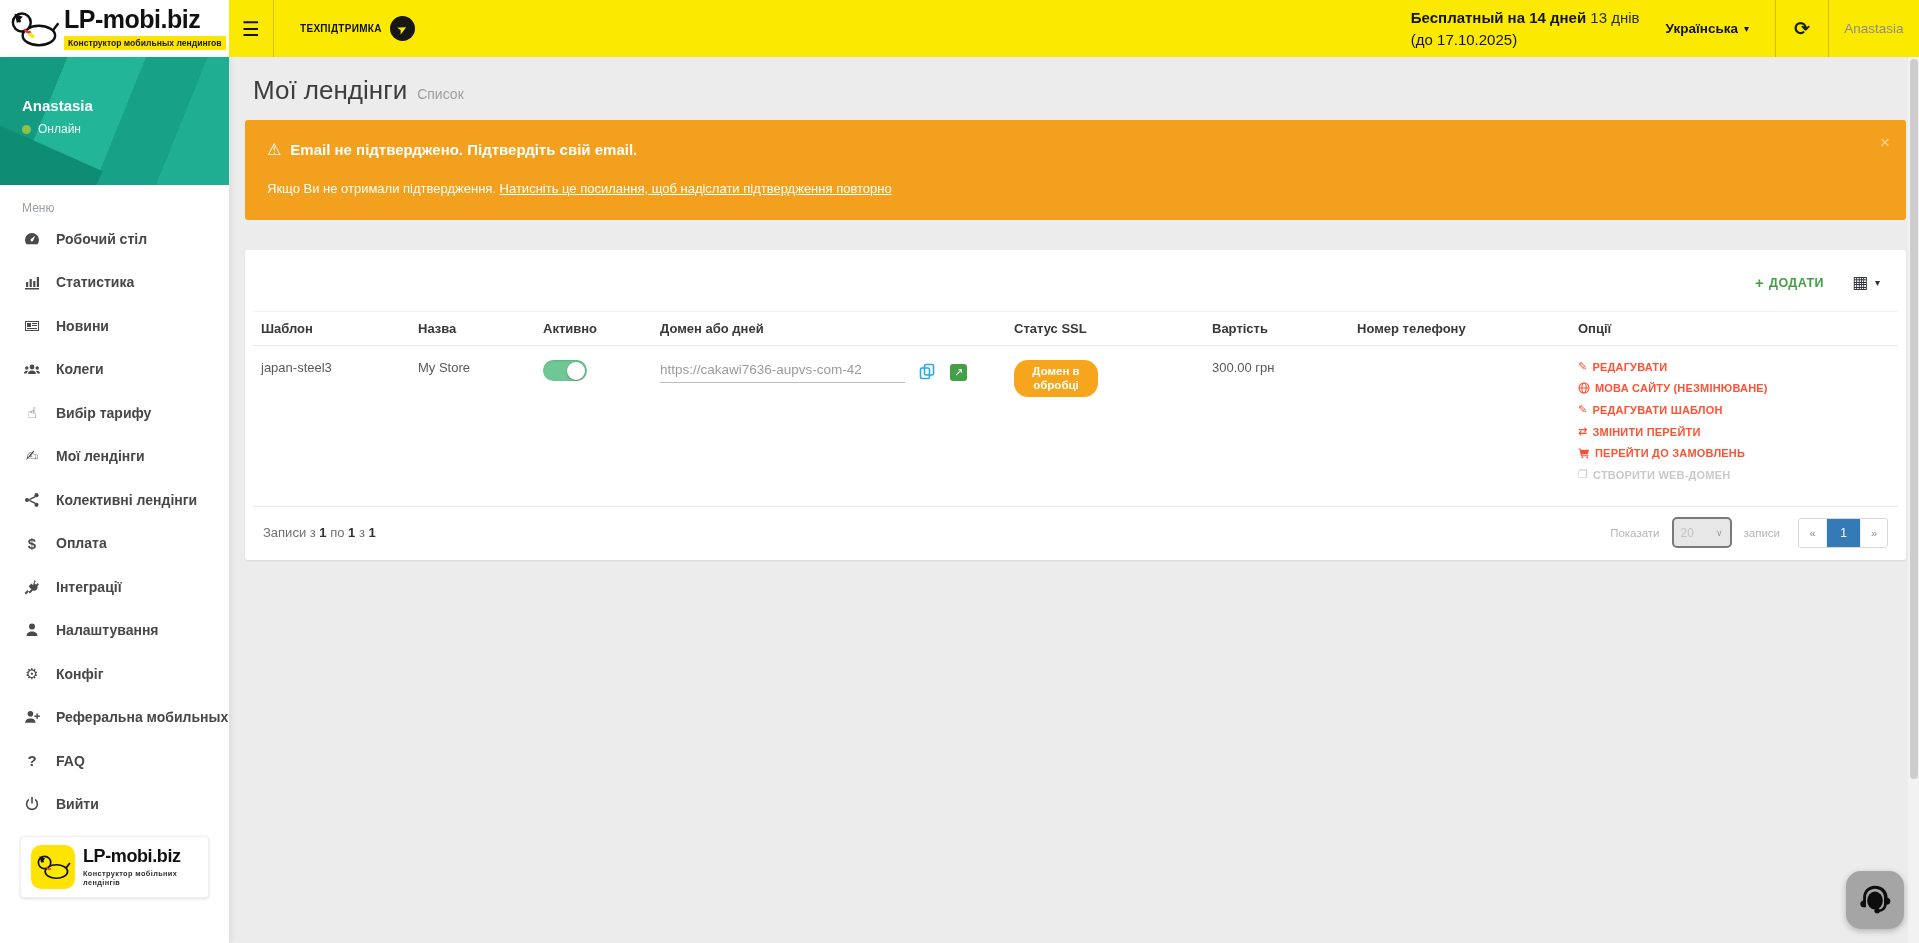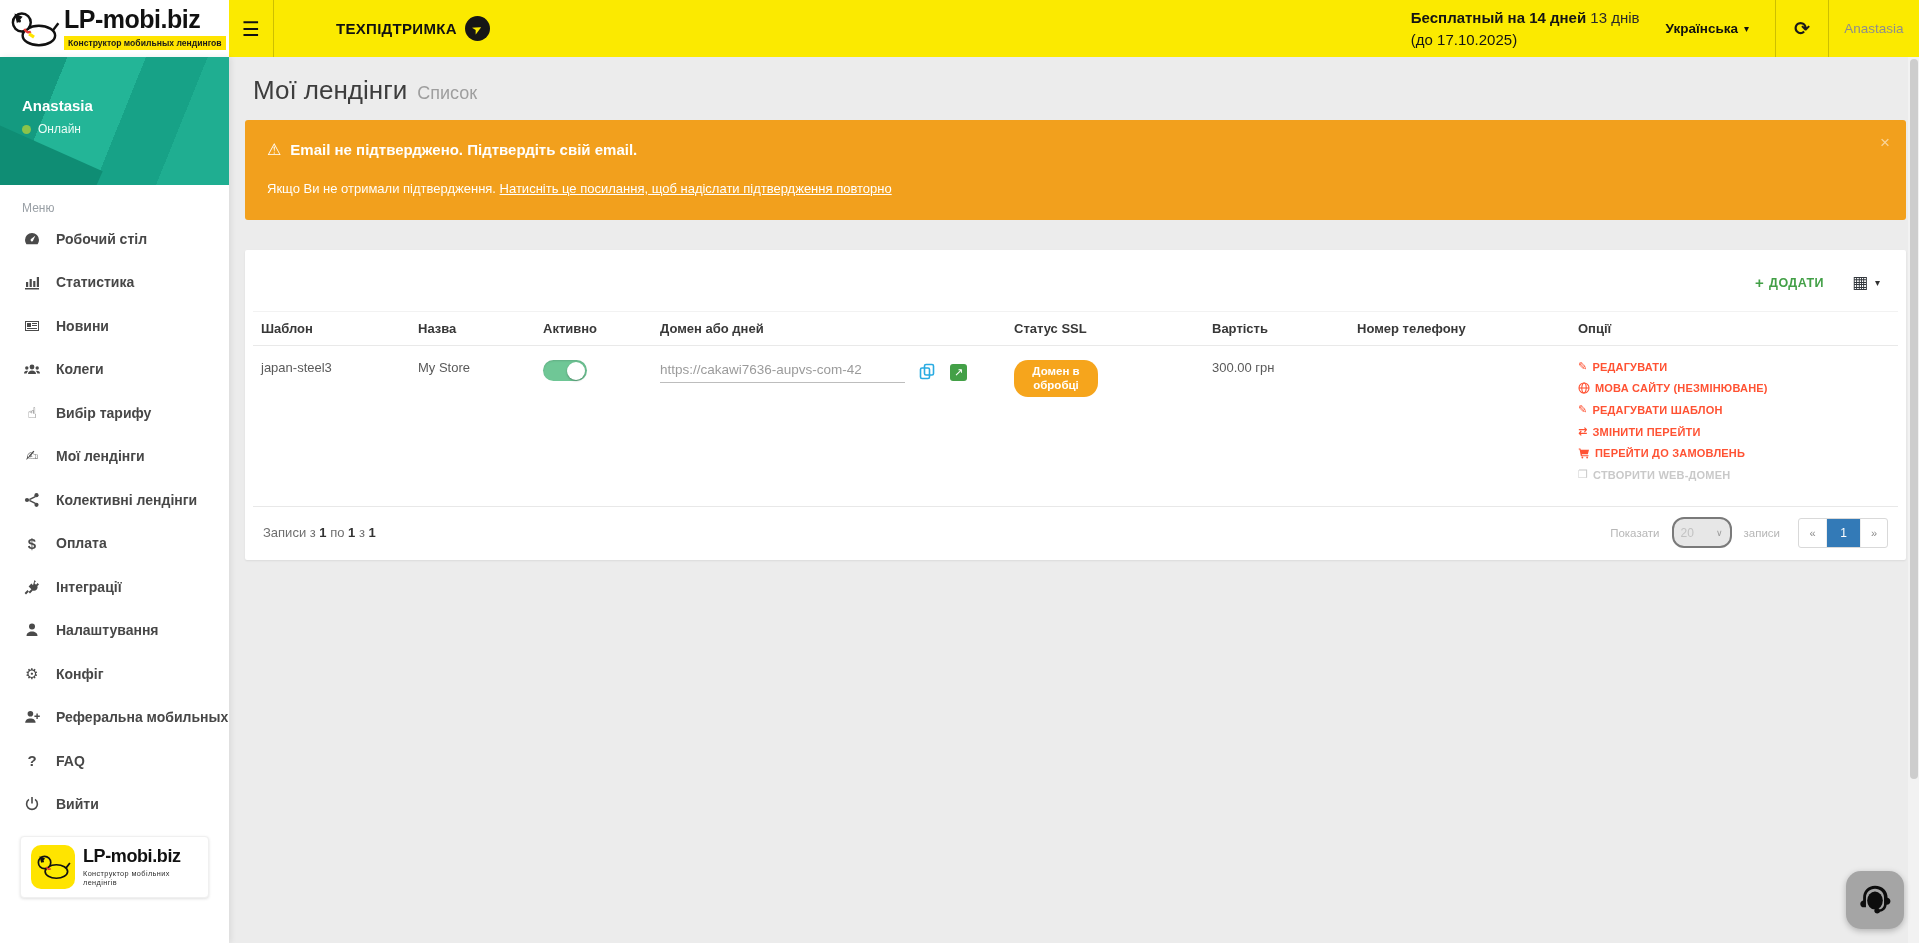--- a/index.html
+++ b/index.html
@@ -12,21 +12,21 @@
   .brand { width:229px; height:57px; background:#fff; display:flex; align-items:center; padding-left:8px; flex:0 0 auto; }
   .brand-dog { width:52px; height:42px; flex:0 0 auto; }
   .brand-txt { margin-left:4px; }
   .brand-title { font-size:25px; font-weight:800; color:#111; letter-spacing:-0.5px; line-height:1; }
   .brand-sub { display:inline-block; background:#ffe400; color:#1a1a1a; font-size:8.6px; font-weight:700; padding:2px 4px; margin-top:2px; }
   .topbar-main { flex:1; background:#fbea00; display:flex; align-items:stretch; }
   .tb-burger { width:44px; display:flex; align-items:center; justify-content:center; cursor:pointer; }
   .burger-glyph { font-size:20px; color:#111; font-weight:700; }
   .tb-sep { width:1px; background:rgba(0,0,0,0.18); }
   .tb-support { display:flex; align-items:center; gap:8px; padding:0 26px; cursor:pointer; }
-  .tb-support-label { font-size:15px; font-weight:700; color:#111; letter-spacing:0.3px;margin-left:36px; }
+  .tb-support-label { font-size:10px; font-weight:700; color:#111; letter-spacing:0.3px; }
   .tg-circle { width:25px; height:25px; background:#161616; border-radius:50%; display:flex; align-items:center; justify-content:center; }
   .tg-circle span { color:#fbea00; font-size:12px; transform:rotate(-28deg); line-height:1; }
   .tb-right { margin-left:auto; display:flex; align-items:stretch; }
   .tb-trial { display:flex; flex-direction:column; justify-content:center; padding-right:22px; font-size:15px; color:#141414; line-height:1.45; }
   .tb-trial .l1 b { font-weight:800; }
   .tb-trial .days { font-weight:400; color:#2a2a2a; }
   .tb-lang { display:flex; align-items:center; gap:6px; padding:0 26px 0 4px; cursor:pointer; }
   .tb-lang-label { font-size:13.5px; font-weight:800; color:#111; }
   .tb-lang .caret { font-size:10px; color:#111; }
   .tb-refresh { width:52px; display:flex; align-items:center; justify-content:center; cursor:pointer; }
@@ -47,27 +47,27 @@
   .menu-label { padding:16px 0 2px 22px; font-size:12px; color:#9aa0a6; }
   .menu { list-style:none; }
   .menu li { display:flex; align-items:center; height:43.5px; padding-left:22px; cursor:pointer; color:#474747; }
   .mi { width:20px; margin-right:14px; display:flex; justify-content:center; align-items:center; color:#4a4a4a; font-size:15px; flex:0 0 auto; }
   .mi svg { width:16px; height:16px; fill:#4a4a4a; }
   .menu .lbl { font-size:14px; font-weight:700; color:#474747; }
   .side-foot { margin:10px 20px 0 20px; background:#fff; border:1px solid #f0f0f0; box-shadow:0 1px 3px rgba(0,0,0,0.12); border-radius:4px; padding:8px 10px; display:flex; align-items:center; gap:8px; }
   .foot-badge { width:44px; height:44px; background:#ffe400; border-radius:10px; display:flex; align-items:center; justify-content:center; flex:0 0 auto; }
   .foot-badge svg { width:36px; height:28px; }
   .foot-title { font-size:18px; font-weight:800; color:#111; letter-spacing:-0.4px; line-height:1.1; }
-  .foot-sub { font-size:7.3px; font-weight:400; color:#2d2d2d; letter-spacing:0.4px; margin-top:2px; }
+  .foot-sub { font-size:7.3px; font-weight:700; color:#2d2d2d; letter-spacing:0.4px; margin-top:2px; }
 
   
   .main { flex:1; padding:14px 13px 0 16px; position:relative; }
   .page-head { display:flex; align-items:baseline; gap:10px; margin:4px 0 14px 8px; }
   .page-title { font-size:26px; font-weight:400; color:#3d3d3d; }
-  .page-sub { font-size:18px; color:#9e9e9e; }
+  .page-sub { font-size:14px; color:#9e9e9e; }
 
   .alert { background:#f2a01d; border-radius:3px; color:#fff; padding:20px 22px 18px 22px; position:relative; height:100px; }
   .alert-line1 { display:flex; align-items:center; gap:9px; font-size:15px; font-weight:700; }
   .alert-line1 .warn { font-size:16px; }
   .alert-line2 { margin-top:22px; font-size:13px; font-weight:400; color:#fffefb; }
   .alert-line2 a { color:#fff; text-decoration:underline; cursor:pointer; }
   .alert-close { position:absolute; right:16px; top:14px; font-size:17px; color:rgba(255,255,255,0.55); cursor:pointer; line-height:1; }
 
   .card { background:#fff; border-radius:2px; margin-top:30px; box-shadow:0 1px 2px rgba(0,0,0,0.08); padding:0 8px; }
   .card-toolbar { display:flex; justify-content:flex-end; align-items:center; gap:28px; padding:22px 18px 18px 0; }
@@ -92,21 +92,21 @@
   .opts li { display:flex; align-items:center; gap:5px; font-size:11px; font-weight:700; color:#ff5233; letter-spacing:0.2px; margin-bottom:9px; cursor:pointer; }
   .opts li .oi { font-size:11px; display:flex; align-items:center; }
   .opts li .oi svg { width:12px; height:12px; fill:#ff5233; }
   .opts li.disabled { color:#c9c9c9; cursor:default; }
 
   .card-foot { display:flex; align-items:center; justify-content:space-between; border-top:1px solid #e8e8e8; padding:10px 10px 12px 10px; margin-top:4px; }
   .rec-summary { font-size:13px; color:#6f6f6f; }
   .rec-summary b { color:#333; }
   .foot-right { display:flex; align-items:center; gap:12px; }
   .show-label, .records-label { font-size:11.5px; color:#b7b7b7; }
-  .per-select { width:60px; height:31px; background:#e7e7e7; border:2px solid #7a7a7a; border-radius:12px; display:flex; align-items:center; justify-content:space-between; padding:0 7px; cursor:pointer; }
+  .per-select { width:60px; height:31px; background:#e7e7e7; border:2px solid #7a7a7a; border-radius:5px; display:flex; align-items:center; justify-content:space-between; padding:0 7px; cursor:pointer; }
   .per-select .val { font-size:12px; color:#c2c2c2; }
   .per-select .chev { font-size:9px; color:#9a9a9a; }
   .pager { display:flex; border:1px solid #d9d9d9; border-radius:3px; overflow:hidden; margin-left:6px; background:#fff; }
   .pager .pg { min-width:27px; height:28px; display:flex; align-items:center; justify-content:center; font-size:11px; color:#8a8a8a; cursor:pointer; border-left:1px solid #ededed; }
   .pager .pg:first-child { border-left:none; }
   .pager .pg.active { background:#337ab7; color:#fff; font-size:12px; min-width:34px; }
 
   
   .chat-btn { position:absolute; right:15px; bottom:14px; width:58px; height:58px; background:#a5a5a5; border-radius:15px; display:flex; align-items:center; justify-content:center; cursor:pointer; box-shadow:0 2px 6px rgba(0,0,0,0.25); }
   .chat-btn svg { width:38px; height:38px; fill:#0d0d0d; }

